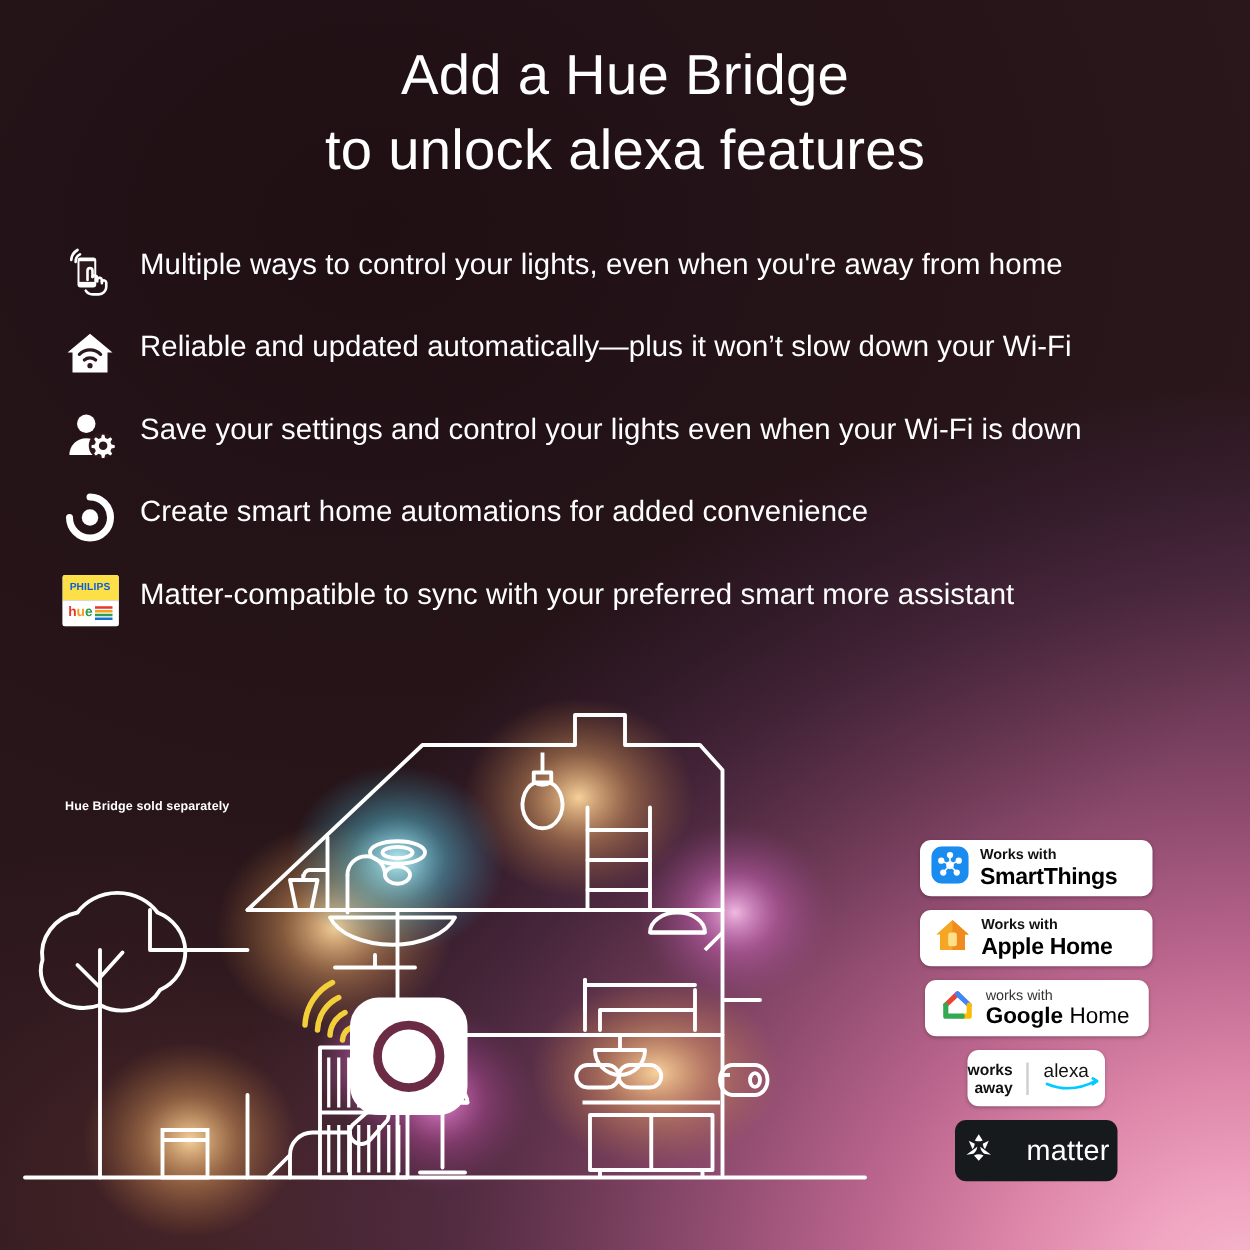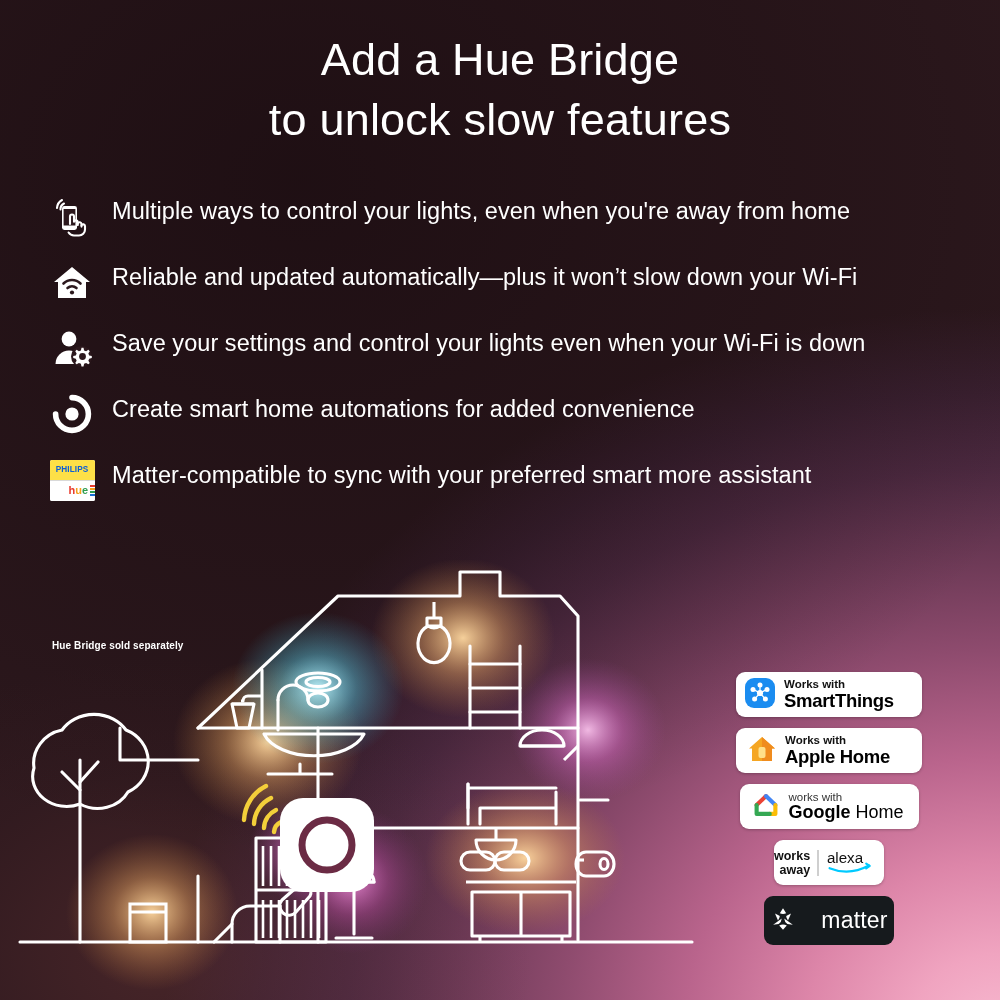--- a/index.html
+++ b/index.html
@@ -51,21 +51,21 @@
   }
 
   
   .philips-chip{
     width:45px;height:41px;border-radius:2px;overflow:hidden;
     display:flex;flex-direction:column;background:#fff;
   }
   .ph-top{flex:1;background:#fde047;display:flex;align-items:center;justify-content:center;
     border-bottom:1px solid #d9d9d9;}
   .ph-top b{color:#0b5ed7;font-size:8.2px;font-weight:700;letter-spacing:.1px;}
-  .ph-bot{flex:1;background:#fff;display:flex;align-items:center;padding-left:19px;gap:2px;}
+  .ph-bot{flex:1;background:#fff;display:flex;align-items:center;padding-left:5px;gap:2px;}
   .ph-hue{font-size:11px;font-weight:700;line-height:1;}
   .ph-hue i{font-style:normal;}
   .ph-bars{display:flex;flex-direction:column;gap:1px;}
   .ph-bars span{display:block;width:14px;height:2px;}
 
   
   .fineprint{
     position:absolute;left:52px;top:640px;color:#fff;
     font-size:10px;font-weight:600;letter-spacing:.1px;
   }
@@ -77,21 +77,21 @@
   
   .badges{position:absolute;right:78px;top:672px;
     display:flex;flex-direction:column;align-items:center;gap:11px;}
   .badge{
     background:#fff;border-radius:9px;display:flex;align-items:center;
     box-shadow:0 1px 3px rgba(0,0,0,.25);
   }
   .b-smartthings{width:168px;height:45px;padding:0 9px;gap:9px;}
   .b-applehome{width:166px;height:45px;padding:0 10px;gap:7px;}
   .b-googlehome{width:157px;height:45px;padding:0 11px;gap:8px;}
-  .b-alexa{width:110px;height:45px;padding:0 0;gap:7px;justify-content:flex-start;}
+  .b-alexa{width:110px;height:45px;padding:0 0;gap:7px;justify-content:space-between;}
   .b-matter{width:130px;height:49px;background:#161a1d;border-radius:9px;
     display:flex;align-items:center;justify-content:center;gap:25px;}
 
   .badge-txt{display:flex;flex-direction:column;line-height:1;}
   .badge-txt .small{font-size:11.5px;color:#111;font-weight:600;margin-bottom:2px;}
   .badge-txt .big{font-size:18.5px;color:#000;font-weight:700;letter-spacing:-.3px;}
   .gh-small{font-size:11.5px;color:#333;font-weight:500;}
   .gh-big{font-size:18px;color:#000;}
   .gh-big b{font-weight:700;}
   .gh-big i{font-style:normal;font-weight:400;}
@@ -104,21 +104,21 @@
 
 <div id="stage">
 
   <div class="bg-base"></div>
   <div class="bg-glow-pink"></div>
   <div class="bg-glow-warm"></div>
   <div class="bg-vig"></div>
 
   <div class="headline">
     <span>Add a Hue Bridge</span>
-    <span>to unlock slow features</span>
+    <span>to unlock alexa features</span>
   </div>
 
   <div class="features">
 
     <div class="feat">
       <div class="feat-icon">
         <svg width="44" height="44" viewBox="0 0 44 44">
           <g fill="none" stroke="#fff" stroke-width="2.1" stroke-linecap="round">
             <path d="M7 14 A10 10 0 0 1 12 6"></path>
             <path d="M10.5 15.5 A6.5 6.5 0 0 1 14 9.5"></path>

